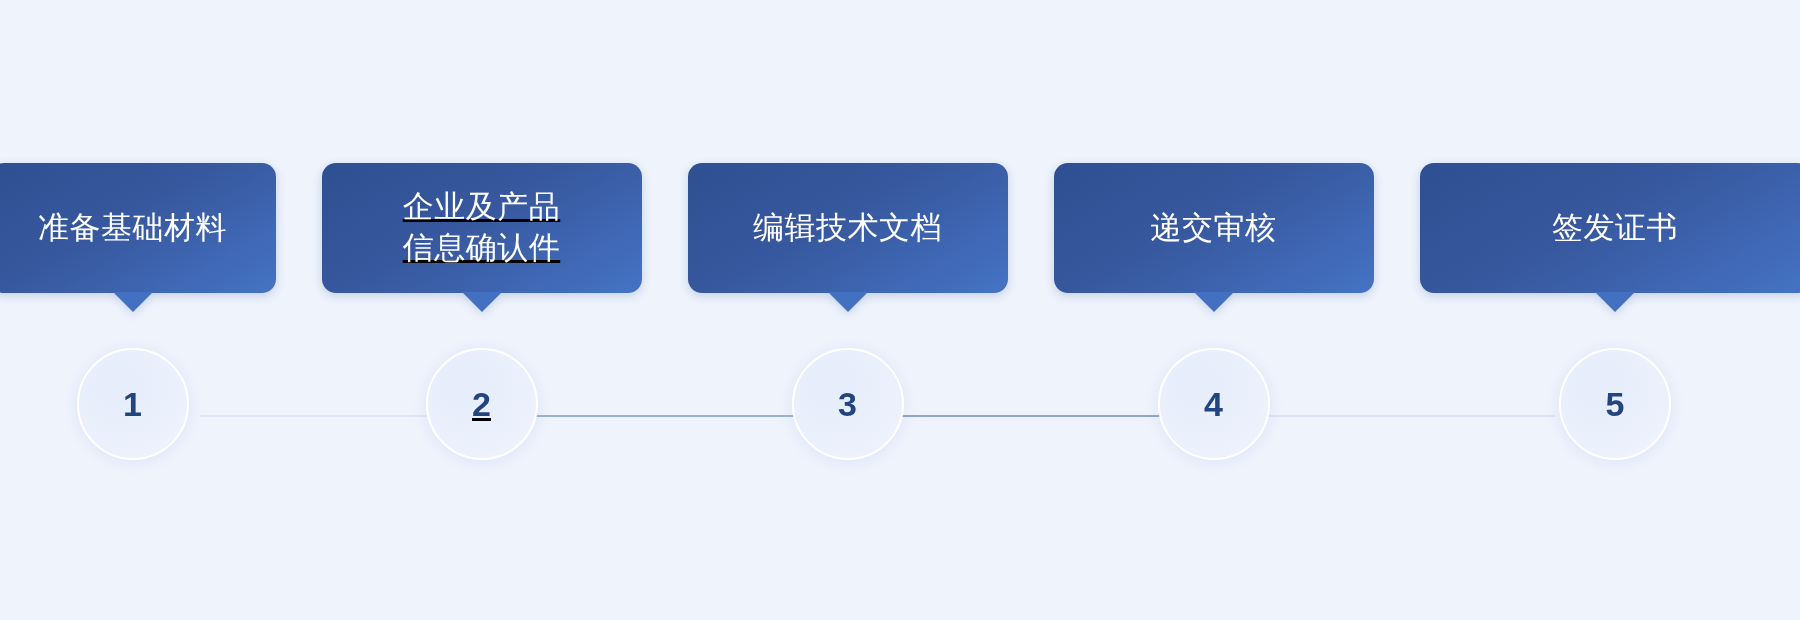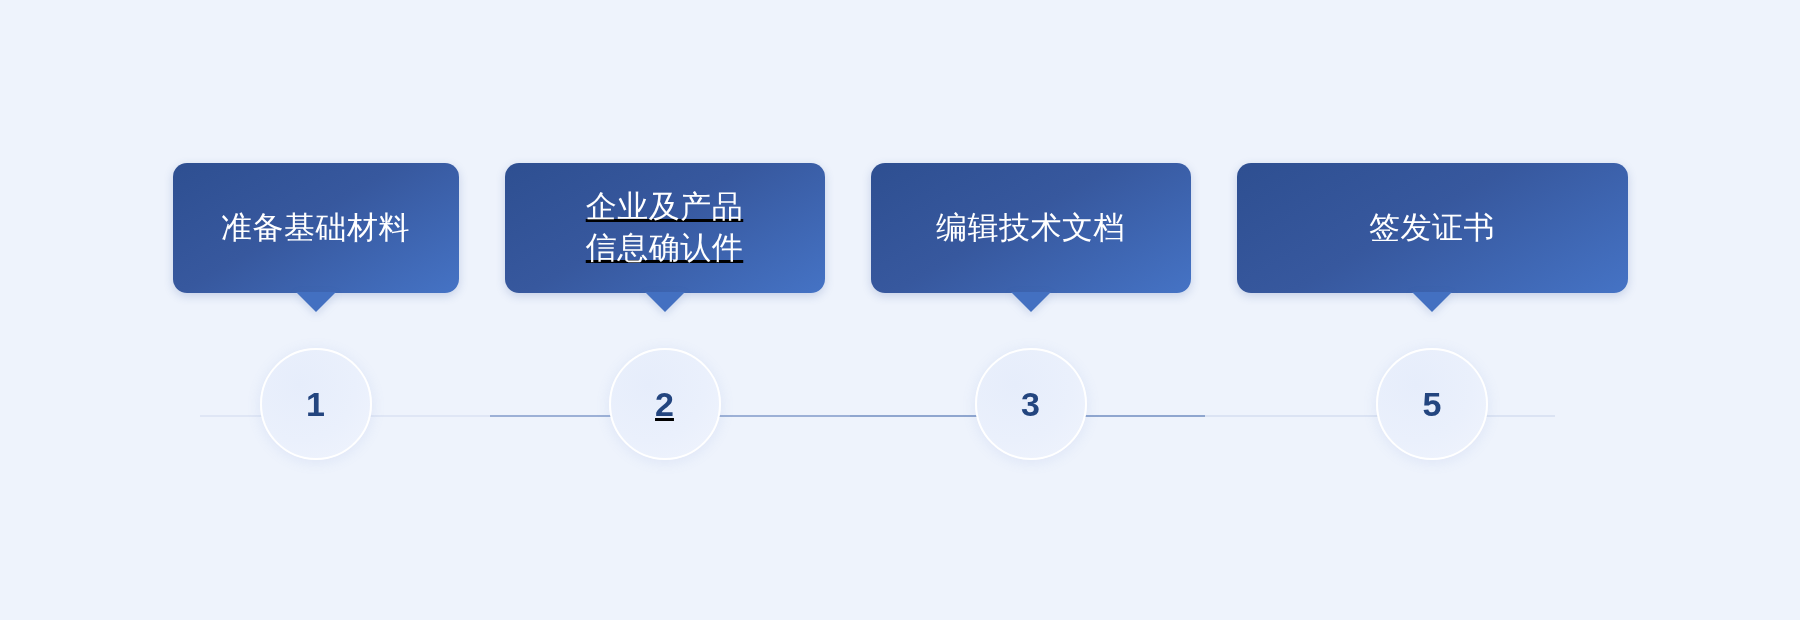--- a/index.html
+++ b/index.html
@@ -162,20 +162,31 @@
         <div class="label-box" style="width: 320px; justify-content: center;">
           <div class="label-text">编辑技术文档</div>
           <div class="tail"></div>
         </div>
         <div class="circle-wrap">
           <div class="circle">
             <div class="circle-num">3</div>
           </div>
         </div>
       </div>
+      <div class="step" style="margin-right: 30px;">
+        <div class="label-box" style="width: 320px;">
+          <div class="label-text">递交审核</div>
+          <div class="tail"></div>
+        </div>
+        <div class="circle-wrap">
+          <div class="circle">
+            <div class="circle-num">4</div>
+          </div>
+        </div>
+      </div>
       <div class="step" style="margin-right: 0px;">
         <div class="label-box" style="width: 391px;">
           <div class="label-text">签发证书</div>
           <div class="tail"></div>
         </div>
         <div class="circle-wrap">
           <div class="circle">
             <div class="circle-num">5</div>
           </div>
         </div>

